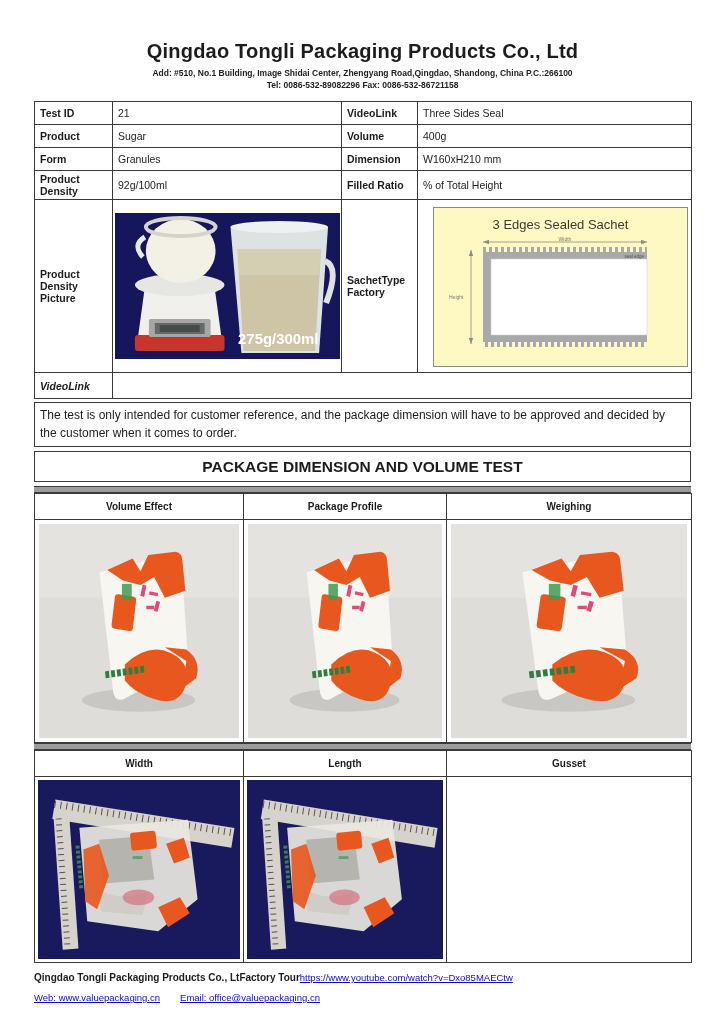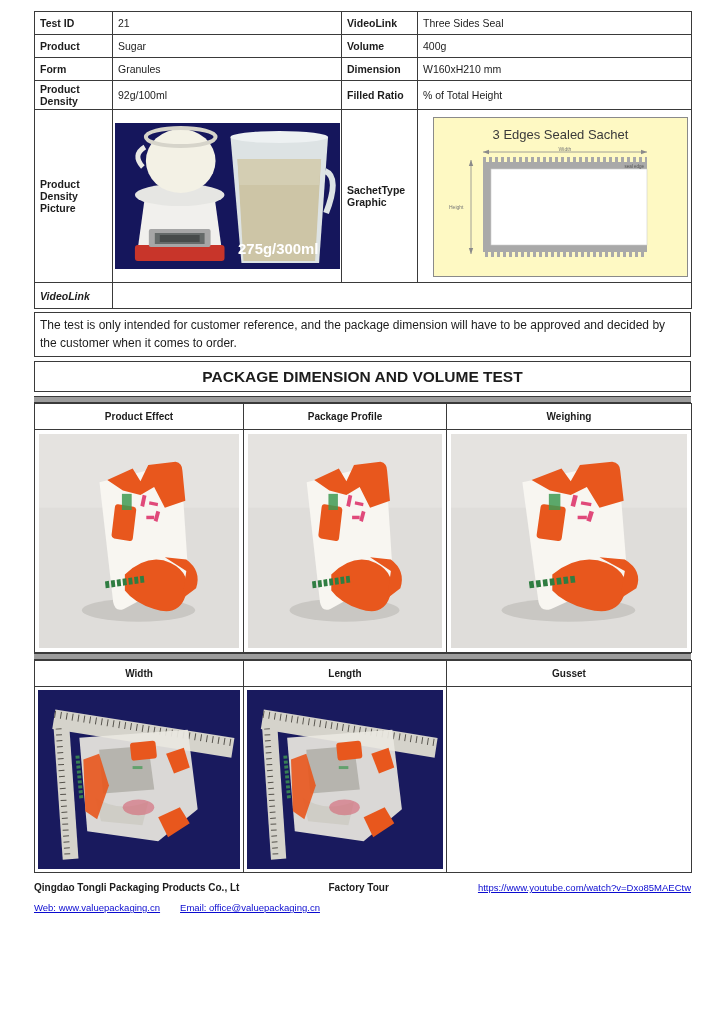--- a/index.html
+++ b/index.html
@@ -49,32 +49,37 @@
   
   .grid-table td { text-align:center; }
   .grid-table .hdr td { height:26px; font-weight:bold; font-size:10px; }
   .grid-table .ph td { height:192px; padding:4px; }
   .grid-table .ph2 td { height:186px; padding:3px; }
   .photo-frame { width:100%; height:100%; }
   .photo-frame svg { display:block; width:100%; height:100%; }
 
   
   .footer { margin-top:9px; width:657px; }
-  .f1 { display:flex; justify-content:space-between; align-items:baseline; font-size:10px; }
+  .f1 { display:flex; justify-content:flex-start; align-items:baseline; font-size:10px; }
   .f1 .bold { font-weight:bold; }
   .f2 { font-size:9.5px; margin-top:9px; color:#222; }
   .f3 { font-size:9.5px; margin-top:9px; display:flex; gap:20px; }
   a.doclink { color:#0b0bd0; font-size:9.5px; }
 </style>
 </head>
 <body>
 
 <div class="page">
   <div class="content">
 
+    <div class="doc-header">
+      <div class="company-title">Qingdao Tongli Packaging Products Co., Ltd</div>
+      <div class="company-addr">Add: #510, No.1 Building, Image Shidai Center, Zhengyang Road,Qingdao, Shandong, China  P.C.:266100</div>
+      <div class="company-tel">Tel: 0086-532-89082296  Fax: 0086-532-86721158</div>
+    </div>
 
     <table class="info-table">
       <colgroup>
           <col style="width:78px">
           <col style="width:229px">
           <col style="width:76px">
           <col style="width:274px">
         </colgroup>
       <tbody>
           <tr class="r">
@@ -122,21 +127,21 @@
                 <rect x="45" y="112" width="40" height="7" fill="#474b4a"></rect>
                 <ellipse cx="65" cy="72" rx="45" ry="11" fill="#e6e6e3"></ellipse>
                 <ellipse cx="66" cy="38" rx="35" ry="32" fill="#f3f1e5"></ellipse>
                 <ellipse cx="66" cy="14" rx="35" ry="9" fill="none" stroke="#d6d4ca" stroke-width="4"></ellipse>
                 <path d="M30 24 q-13 8 -2 20" stroke="#e9e9e5" stroke-width="5" fill="none"></path>
               </g>
               <text x="164" y="131" font-size="15" font-weight="bold" fill="#ffffff" text-anchor="middle">275g/300ml</text>
             </svg>
           </div>
         </td>
-        <td class="lbl">SachetType Graphic</td>
+        <td class="lbl">SachetType Factory</td>
         <td class="pic-cell">
           <div class="graphic-box">
             <div class="graphic-title">3 Edges Sealed Sachet</div>
             <svg viewBox="0 0 240 122">
               <line x1="42" y1="6" x2="206" y2="6" stroke="#8a8a8a" stroke-width="0.8"></line>
               <path d="M42 6 l6 -2.2 v4.4 z" fill="#8a8a8a"></path>
               <path d="M206 6 l-6 -2.2 v4.4 z" fill="#8a8a8a"></path>
               <text x="124" y="4.5" font-size="5" fill="#777" text-anchor="middle">Width</text>
               <line x1="30" y1="14" x2="30" y2="108" stroke="#8a8a8a" stroke-width="0.8"></line>
               <path d="M30 14 l-2.2 6 h4.4 z" fill="#8a8a8a"></path>
@@ -167,21 +172,21 @@
     <div class="gray-band"></div>
 
     <table class="grid-table">
       <colgroup>
           <col style="width:209px">
           <col style="width:203px">
           <col style="width:245px">
         </colgroup>
       <tbody>
           <tr class="hdr">
-        <td>Product Effect</td>
+        <td>Volume Effect</td>
         <td>Package Profile</td>
         <td>Weighing</td>
       </tr>
       <tr class="ph">
         <td>
           <div class="photo-frame">
             <svg viewBox="0 0 205 186" preserveAspectRatio="none">
               <rect width="205" height="186" fill="#dfddda"></rect>
                   <rect width="205" height="64" fill="#e5e3e0"></rect>
               <ellipse cx="102" cy="153" rx="58" ry="10" fill="#c9c7c3"></ellipse>

